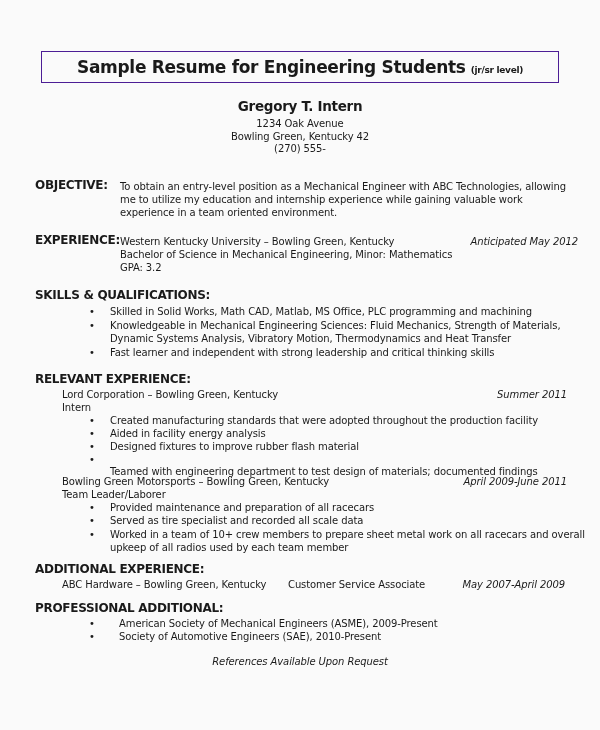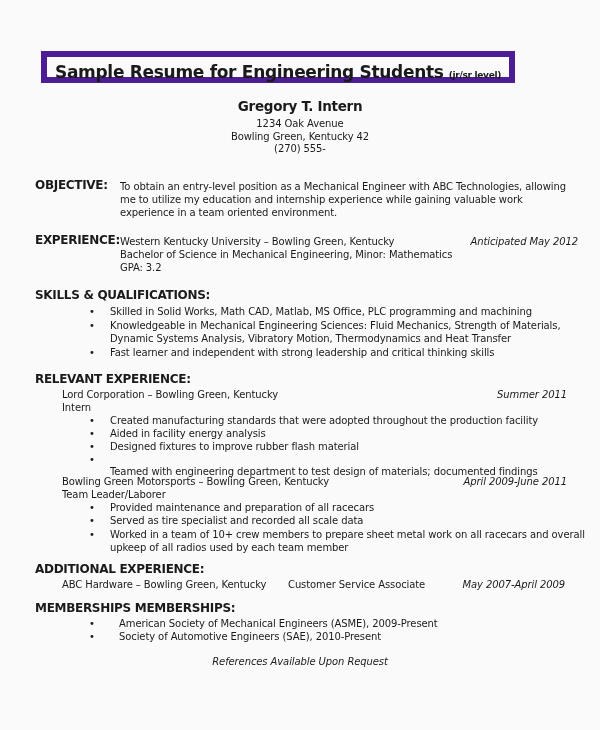--- a/index.html
+++ b/index.html
@@ -5,22 +5,22 @@
     html, body { margin: 0; padding: 0; }
     body {
       width: 600px; height: 730px; background: #fafafa; position: relative; overflow: hidden;
       font-family: "DejaVu Sans", sans-serif; color: #1a1a1a;
     }
     .t { position: absolute; white-space: nowrap; font-size: 10px; line-height: 13px; letter-spacing: -0.1px; }
     .h { font-weight: bold; font-size: 12px; letter-spacing: -0.3px; }
     .i { font-style: italic; }
     .b { position: absolute; font-size: 10px; line-height: 13px; }
     #title-box {
-      position: absolute; left: 41px; top: 51px; width: 474px; height: 32px;
-      border: 6px solid #4c1d95; box-sizing: border-box; background: #fafafa;
+      position: absolute; left: 41px; top: 51px; width: 518px; height: 32px;
+      border: 1px solid #4c1d95; box-sizing: border-box; background: #fafafa;
       text-align: center;
     }
     #title-box .main { font-weight: bold; font-size: 17px; line-height: 31px; letter-spacing: -0.3px; }
     #title-box .sub { font-weight: bold; font-size: 9px; letter-spacing: -0.3px; }
     .center { position: absolute; left: 0; width: 600px; text-align: center; }
   </style>
 </head>
 <body>
 
 <div id="title-box">
@@ -75,19 +75,19 @@
 <div class="t" style="left:110px;top:514px;">Served as tire specialist and recorded all scale data</div>
 <div class="b" style="left:89px;top:528px;">•</div>
 <div class="t" style="left:110px;top:528px;">Worked in a team of 10+ crew members to prepare sheet metal work on all racecars and overall</div>
 <div class="t" style="left:110px;top:541px;">upkeep of all radios used by each team member</div>
 
 <div class="t h" style="left:35px;top:563px;">ADDITIONAL EXPERIENCE:</div>
 <div class="t" style="left:62px;top:578px;">ABC Hardware – Bowling Green, Kentucky</div>
 <div class="t" style="left:288px;top:578px;">Customer Service Associate</div>
 <div class="t i" style="right:35px;top:578px;">May 2007-April 2009</div>
 
-<div class="t h" style="left:35px;top:602px;">MEMBERSHIPS MEMBERSHIPS:</div>
+<div class="t h" style="left:35px;top:602px;">PROFESSIONAL ADDITIONAL:</div>
 <div class="b" style="left:89px;top:617px;">•</div>
 <div class="t" style="left:119px;top:617px;">American Society of Mechanical Engineers (ASME), 2009-Present</div>
 <div class="b" style="left:89px;top:630px;">•</div>
 <div class="t" style="left:119px;top:630px;">Society of Automotive Engineers (SAE), 2010-Present</div>
 
 <div class="center t i" style="top:655px;">References Available Upon Request</div>
 
 </body></html>

